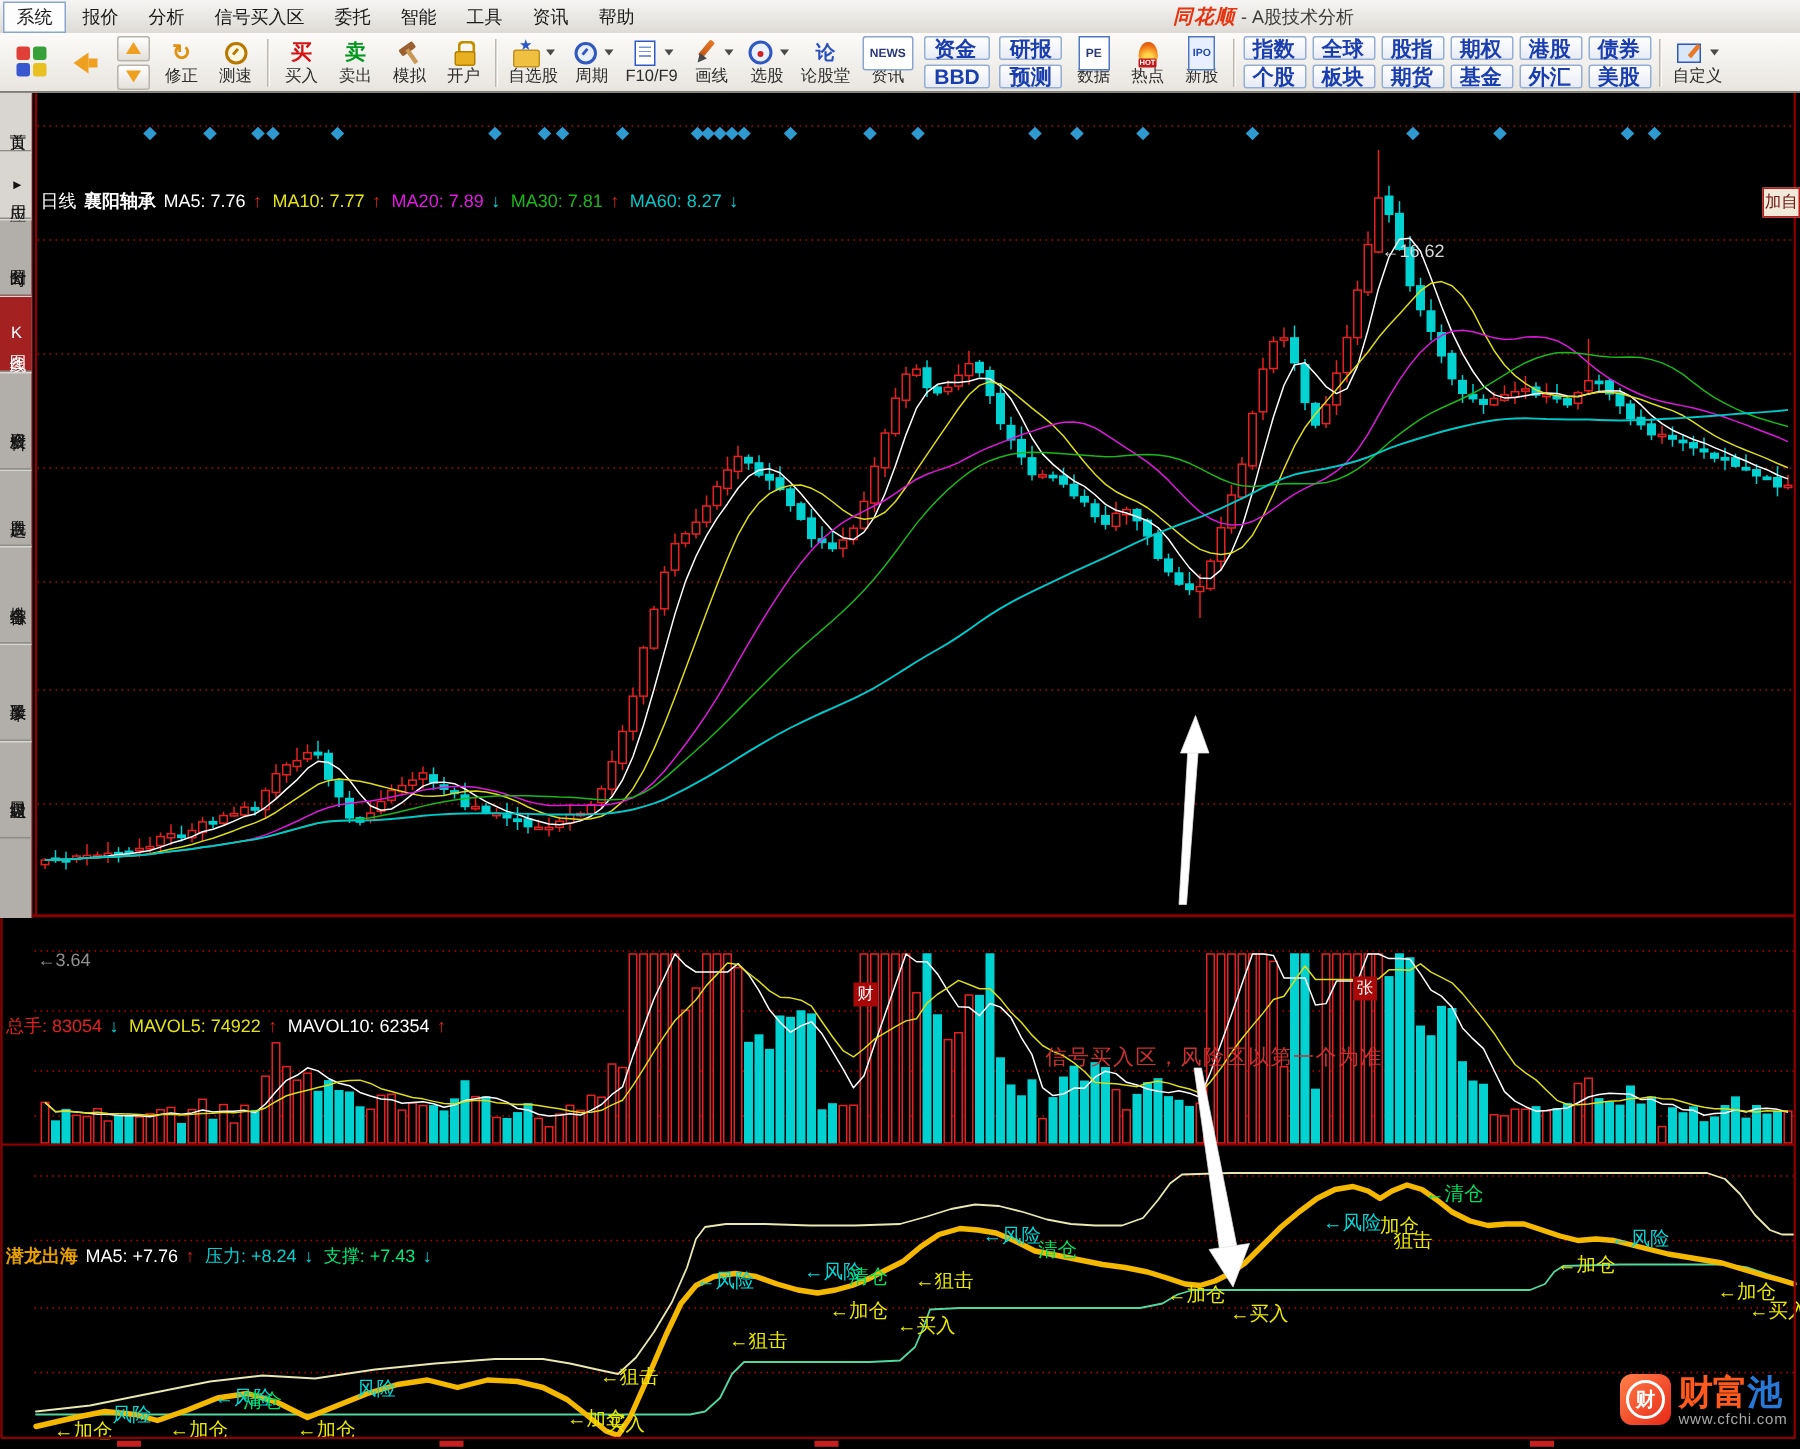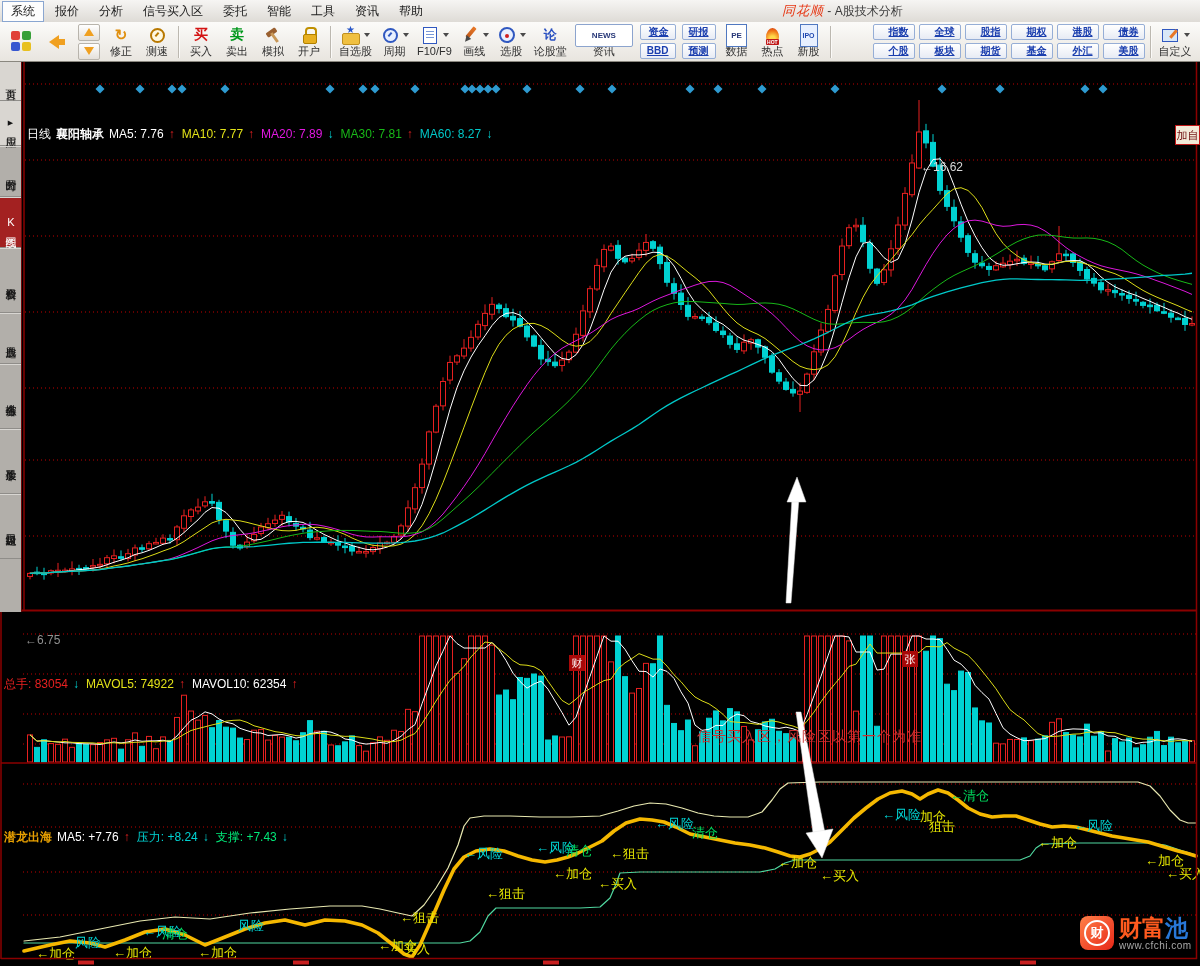--- a/index.html
+++ b/index.html
@@ -2,49 +2,49 @@
 <html><head>
 <meta charset="utf-8">
 <style>
 html,body{margin:0;padding:0;background:#000;}
 body{width:1200px;height:966px;position:relative;overflow:hidden;font-family:"Liberation Sans",sans-serif;}
 
 .titlebar{position:absolute;left:0;top:0;width:1200px;height:22px;background:linear-gradient(#f6f5f3,#dedbd6);border-bottom:1px solid #a8a49c;display:flex;align-items:center;z-index:20;}
 .menu-item{font-size:12px;color:#1a1a1a;padding:2px 9px;margin-left:2px;white-space:nowrap;}
 .menu-item.active{border:1px solid #8aa6d0;background:#fdfdfd;padding:1px 8px;}
 .apptitle{position:absolute;left:782px;top:2px;font-size:13px;white-space:nowrap;}
-.apptitle .logo{color:#e63410;font-weight:normal;font-style:italic;letter-spacing:1px;}
+.apptitle .logo{color:#e63410;font-weight:bold;font-style:italic;letter-spacing:1px;}
 .apptitle .suffix{color:#3a3a3a;font-size:12px;}
 
 .toolbar{position:absolute;left:0;top:22px;width:1200px;height:40px;background:linear-gradient(#fcfbf9,#e8e5df);border-bottom:1px solid #8a877f;display:flex;align-items:center;padding-left:3px;box-sizing:border-box;z-index:20;}
 .tbtn{display:flex;flex-direction:column;align-items:center;justify-content:center;height:38px;padding:0 4px;min-width:28px;}
 .tbtn .lbl{font-size:11px;color:#2e2e2e;line-height:12px;margin-top:1px;white-space:nowrap;}
 .icorow{display:flex;align-items:center;height:18px;}
 .vsep{width:1px;height:32px;background:#bcb8b0;border-right:1px solid #fbfaf8;margin:0 3px;}
 .arrcol{display:flex;flex-direction:column;justify-content:center;gap:2px;padding:0 3px;}
 .arrcol .mini{width:20px;height:15px;border:1px solid #b8b4ac;border-radius:2px;background:linear-gradient(#fff,#e4e0da);display:flex;align-items:center;justify-content:center;}
 .stackbtn{display:flex;flex-direction:column;gap:3px;justify-content:center;padding:0 3px;}
-.sb{border:1px solid #96aed6;border-radius:2px;background:linear-gradient(#ffffff,#e7ebf4);color:#1a3eae;font-size:10px;font-weight:bold;height:14px;line-height:14px;padding:0 6px;text-align:right;white-space:nowrap;text-decoration:underline;}
+.sb{border:1px solid #96aed6;border-radius:2px;background:linear-gradient(#ffffff,#e7ebf4);color:#1a3eae;font-size:14px;font-weight:bold;height:14px;line-height:14px;padding:0 6px;text-align:left;white-space:nowrap;}
 .mgrid{display:flex;flex-direction:column;gap:3px;justify-content:center;padding:0 2px;}
-.mrow{display:flex;gap:4px;margin-left:36px;}
+.mrow{display:flex;gap:4px;}
 .mgrid .sb{min-width:30px;padding:0 5px;}
 .dd{width:0;height:0;border:3px solid transparent;border-top:4px solid #4a4a4a;margin-left:3px;margin-top:3px;}
 
 .ic{position:relative;width:20px;height:17px;display:inline-flex;align-items:center;justify-content:center;}
 .i-ths-grid{width:25px;height:25px;}
 .i-ths-grid::before{content:"";position:absolute;left:2px;top:2px;width:9px;height:9px;background:#e04038;border-radius:2px;box-shadow:11px 0 0 #38a038,0 11px 0 #3858d0,11px 11px 0 #e8c020;}
 .i-back-arrow::before{content:"";width:0;height:0;border:7px solid transparent;border-right:10px solid #f0a020;border-left:0;}
 .i-back-arrow::after{content:"";width:6px;height:6px;background:#f0a020;}
 .i-up-arrow::before{content:"";border:5px solid transparent;border-bottom:8px solid #f0a020;border-top:0;}
 .i-down-arrow::before{content:"";border:5px solid transparent;border-top:8px solid #f0a020;border-bottom:0;}
 .i-refresh{color:#e09010;font-weight:bold;font-size:15px;}
 .i-buy{color:#d41414;font-weight:bold;font-size:14px;}
 .i-sell{color:#00981c;font-weight:bold;font-size:14px;}
 .i-forum{color:#2a50c0;font-weight:bold;font-size:13px;}
-.i-news{font-size:8px;font-weight:bold;color:#283878;border:1px solid #8ca4ce;background:#fff;padding:2px 16px;border-radius:2px;width:auto;}
+.i-news{font-size:8px;font-weight:bold;color:#283878;border:1px solid #8ca4ce;background:#fff;padding:2px 4px;border-radius:2px;width:auto;}
 .i-pe{font-size:8px;font-weight:bold;color:#283878;border:1px solid #5078c0;background:#fff;padding:2px 4px;width:auto;}
 .i-ipo{font-size:7px;font-weight:bold;color:#2048b0;border:1px solid #5078c0;background:#e8f0ff;padding:2px 2px;width:auto;}
 .i-speed-clock::before{content:"";width:11px;height:11px;border:2px solid #b87800;border-radius:50%;background:#fff8e0;}
 .i-speed-clock::after{content:"";position:absolute;width:2px;height:5px;background:#b87800;top:5px;left:9px;transform:rotate(40deg);}
 .i-period-clock::before{content:"";width:11px;height:11px;border:2px solid #3058c0;border-radius:50%;background:#e8f0ff;}
 .i-period-clock::after{content:"";position:absolute;width:2px;height:5px;background:#3058c0;top:5px;left:9px;transform:rotate(40deg);}
 .i-hammer::before{content:"";position:absolute;width:11px;height:5px;background:#9a6030;border-radius:1px;transform:rotate(-35deg);top:3px;left:3px;}
 .i-hammer::after{content:"";position:absolute;width:3px;height:11px;background:#c89858;transform:rotate(-35deg);top:5px;left:10px;}
 .i-lock::before{content:"";position:absolute;top:0;left:6px;width:8px;height:7px;border:2px solid #c09000;border-bottom:none;border-radius:4px 4px 0 0;}
 .i-lock::after{content:"";position:absolute;top:7px;left:4px;width:12px;height:8px;background:#e8b020;border:1px solid #b08000;border-radius:2px;}
@@ -67,21 +67,21 @@
 .stab.active{background:#a32121;color:#fff;}
 .stab .pre{font-size:7px;margin-bottom:1px;}
 
 .chart{position:absolute;left:0;top:62px;width:1200px;height:904px;background:#000;z-index:1;}
 .chart svg{position:absolute;left:0;top:0;}
 svg text{font-family:"Liberation Sans",sans-serif;}
 .phead{position:absolute;font-size:12px;white-space:nowrap;z-index:5;}
 .phead .seg{margin-right:5px;margin-top:12px;}
 .arrow-up{color:#e62020;font-weight:bold;}
 .arrow-down{color:#00d2d2;font-weight:bold;}
-.annotation{position:absolute;left:697px;top:634px;font-size:14px;color:#cc3030;z-index:5;letter-spacing:1px;margin-top:32px;}
+.annotation{position:absolute;left:697px;top:634px;font-size:14px;color:#cc3030;z-index:5;letter-spacing:1px;}
 .cmark{position:absolute;width:16px;height:16px;background:#a80808;color:#fff;font-size:11px;line-height:16px;text-align:center;z-index:5;}
 .pricelabel{position:absolute;font-size:12px;z-index:4;white-space:nowrap;}
 .addself{position:absolute;left:1175px;top:63px;width:23px;height:18px;background:#f2ead8;border:1px solid #c01818;color:#701010;font-size:11px;line-height:18px;text-align:center;z-index:6;box-sizing:content-box;}
 
 .watermark{position:absolute;left:1080px;top:916px;display:flex;align-items:flex-start;z-index:6;}
 .wm-icon{width:34px;height:34px;border-radius:8px;background:linear-gradient(135deg,#ff8048,#e82818);display:flex;align-items:center;justify-content:center;margin-right:5px;}
 .wm-icon .ring{width:22px;height:22px;border:2px solid #fff;border-radius:50%;color:#fff;font-size:13px;font-weight:bold;line-height:22px;text-align:center;}
 .wm-main{font-size:23px;font-weight:bold;color:#ff5a1e;line-height:24px;}
 .wm-accent{font-size:23px;font-weight:bold;color:#2878d8;line-height:24px;}
 .wm-url{font-size:10px;color:#a8a8a8;letter-spacing:.5px;}
@@ -882,21 +882,21 @@
     </svg>
 
   <div class="phead" id="kheader" style="left:27px;top:64px;"><span class="seg" style="color: rgb(255, 255, 255);">日线</span><span class="seg" style="color: rgb(255, 255, 255); font-weight: bold;">襄阳轴承</span><span class="seg" style="color: rgb(255, 255, 255);">MA5: 7.76</span><span class="arrow-up" style="margin-right: 7px;">↑</span><span class="seg" style="color: rgb(226, 226, 24);">MA10: 7.77</span><span class="arrow-up" style="margin-right: 7px;">↑</span><span class="seg" style="color: rgb(226, 24, 226);">MA20: 7.89</span><span class="arrow-down" style="margin-right: 7px;">↓</span><span class="seg" style="color: rgb(24, 184, 24);">MA30: 7.81</span><span class="arrow-up" style="margin-right: 7px;">↑</span><span class="seg" style="color: rgb(0, 200, 200);">MA60: 8.27</span><span class="arrow-down" style="margin-right: 7px;">↓</span></div>
   <div class="phead" id="vheader" style="left:4px;top:614px;"><span class="seg" style="color: rgb(230, 32, 32);">总手: 83054</span><span class="arrow-down" style="margin-right: 7px;">↓</span><span class="seg" style="color: rgb(226, 226, 24);">MAVOL5: 74922</span><span class="arrow-up" style="margin-right: 7px;">↑</span><span class="seg" style="color: rgb(255, 255, 255);">MAVOL10: 62354</span><span class="arrow-up" style="margin-right: 7px;">↑</span></div>
   <div class="phead" id="iheader" style="left:4px;top:767px;"><span class="seg" style="color: rgb(232, 160, 0); font-weight: bold;">潜龙出海</span><span class="seg" style="color: rgb(255, 255, 255);">MA5: +7.76</span><span class="arrow-up" style="margin-right: 7px;">↑</span><span class="seg" style="color: rgb(0, 210, 210);">压力: +8.24</span><span class="arrow-down" style="margin-right: 7px;">↓</span><span class="seg" style="color: rgb(0, 232, 120);">支撑: +7.43</span><span class="arrow-down" style="margin-right: 7px;">↓</span></div>
 
   <div class="annotation">信号买入区，风险区以第一个为准</div>
   <div class="cmark" style="left:569px;top:593px;">财</div>
   <div class="cmark" style="left:902px;top:589px;">张</div>
   <div class="pricelabel" style="left:921px;top:98px;color:#d8d8d8;text-align:center;">←16.62</div>
-  <div class="pricelabel" style="left:25px;top:571px;color:#909090;">←6.75</div>
+  <div class="pricelabel" style="left:25px;top:571px;color:#909090;">←3.64</div>
   <div class="addself">加自</div>
 </div>
 
 <div class="sidebar" id="sidebar">
     <div class="stab light" style="height: 38px;">首页</div>
     <div class="stab light" style="height: 44px;"><span class="pre">▶</span>应用</div>
     <div class="stab" style="height: 50px;">分时图</div>
     <div class="stab active" style="height: 50px;">K线图</div>
     <div class="stab" style="height: 64px;">个股资料</div>
     <div class="stab" style="height: 50px;">自选股</div>

